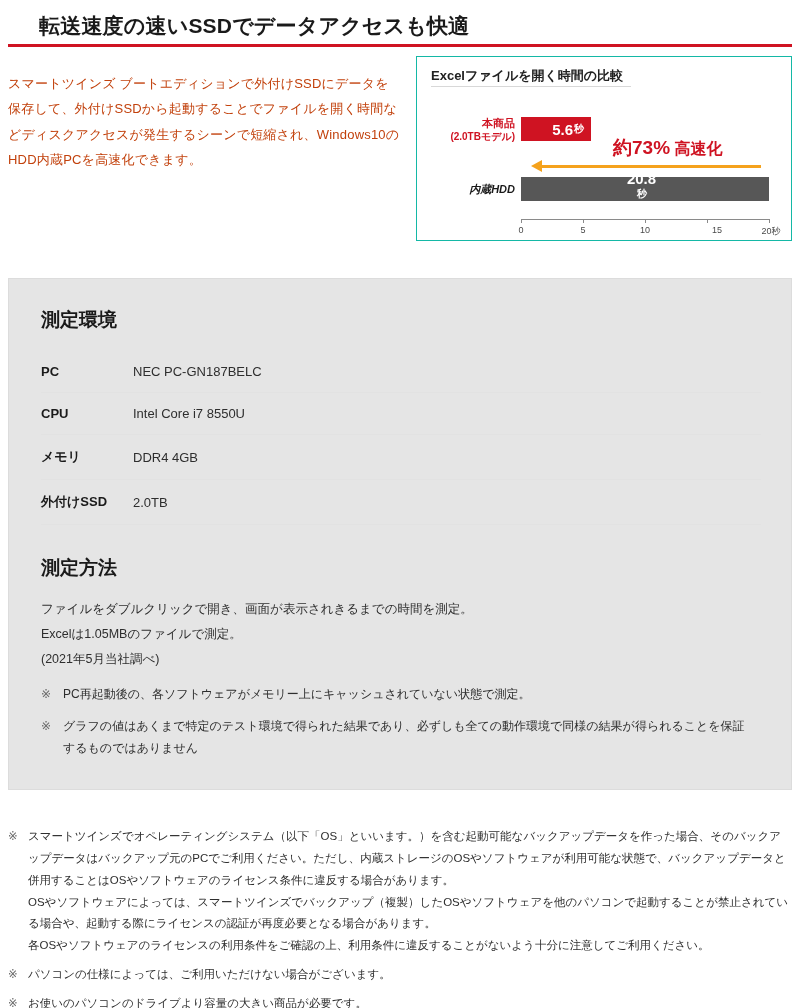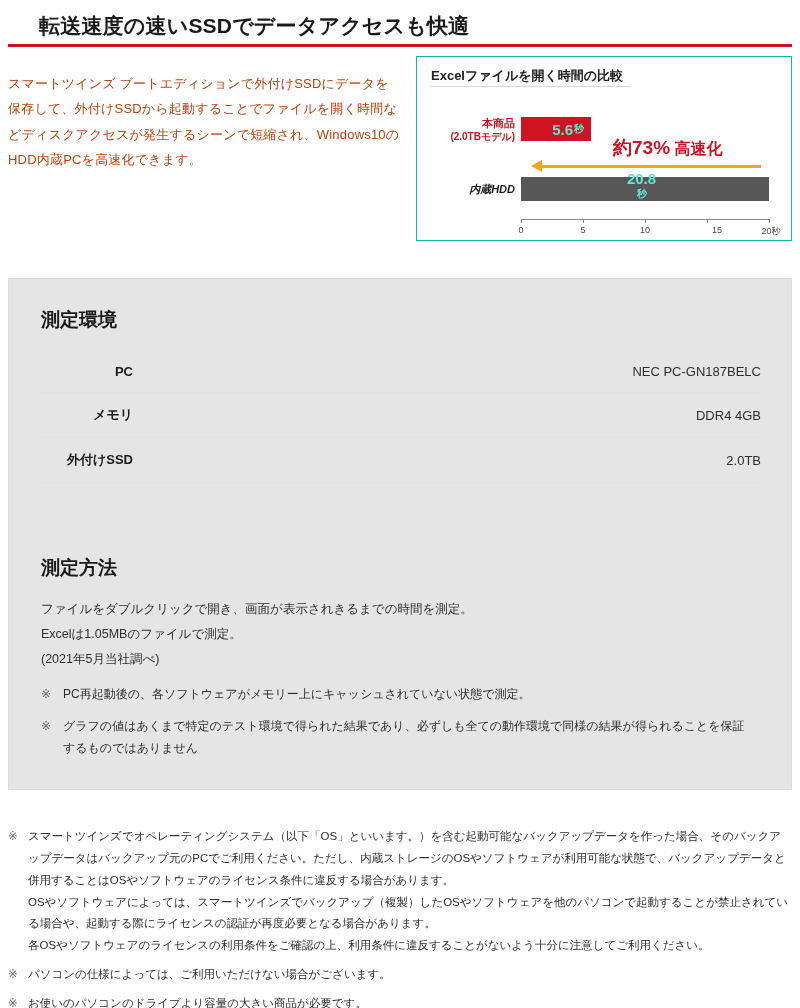--- a/index.html
+++ b/index.html
@@ -70,21 +70,21 @@
   .bar-label.red { color: #cf1322; left: 6px; }
   .bar-label.black { color: #1a1a1a; left: 6px; }
 
   .bar {
     position: absolute;
     height: 24px;
     display: flex;
     align-items: center;
     justify-content: flex-end;
     padding-right: 7px;
-    color: #5eead4;
+    color: #ffffff;
     font-weight: bold;
   }
   .bar .val { font-size: 15px; }
   .bar .unit { font-size: 10px; margin-left: 1px; }
   .bar.red { background: #cf1322; }
   .bar.gray { background: #575757; }
 
   .axis {
     position: absolute;
     left: 104px; top: 128px; width: 248px; height: 1px;
@@ -146,21 +146,20 @@
     position: absolute;
     left: 32px; top: 72px;
     width: 720px;
     border-collapse: collapse;
   }
   .spec-table tr { border-bottom: 1px solid #e2e2e2; }
   .spec-table td {
     padding: 13px 0 13px 0;
     font-size: 13px;
     vertical-align: middle;
-    text-align: right;
   }
   .spec-table td.k { width: 92px; font-weight: bold; color: #1a1a1a; }
   .spec-table td.v { color: #2e2e2e; }
 
   .method-body {
     position: absolute;
     left: 32px; top: 318px;
     width: 710px;
     font-size: 12.5px;
     line-height: 2.0;
@@ -248,20 +247,24 @@
 
     <h2 id="spec-title">測定環境</h2>
 
     <table class="spec-table">
       <tbody>
         <tr>
           <td class="k">PC</td>
           <td class="v">NEC PC-GN187BELC</td>
         </tr>
         <tr>
+          <td class="k">CPU</td>
+          <td class="v">Intel Core i7 8550U</td>
+        </tr>
+        <tr>
           <td class="k">メモリ</td>
           <td class="v">DDR4 4GB</td>
         </tr>
         <tr>
           <td class="k">外付けSSD</td>
           <td class="v">2.0TB</td>
         </tr>
       </tbody>
     </table>
 

